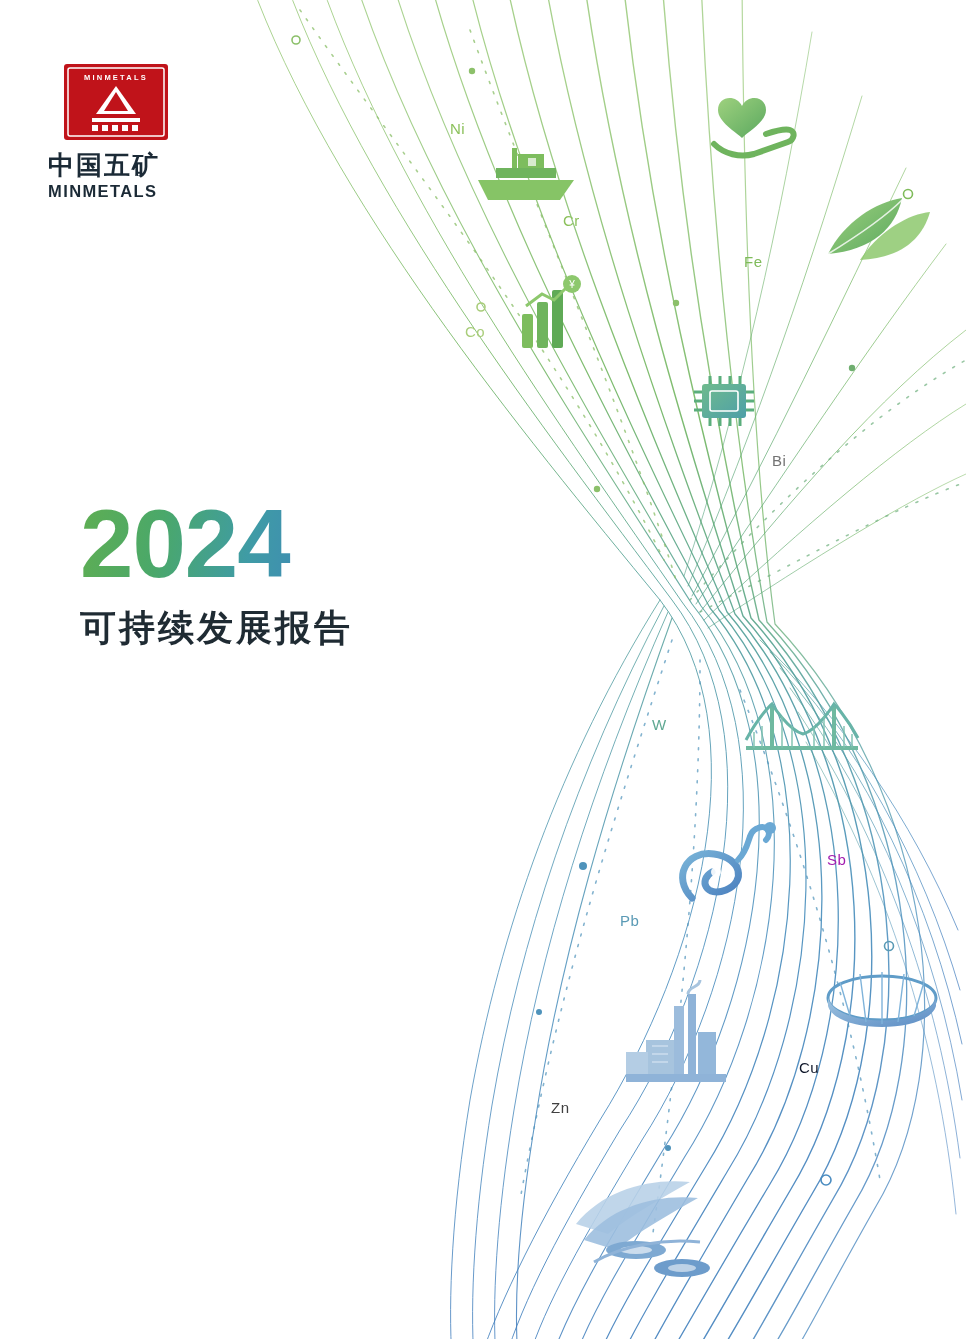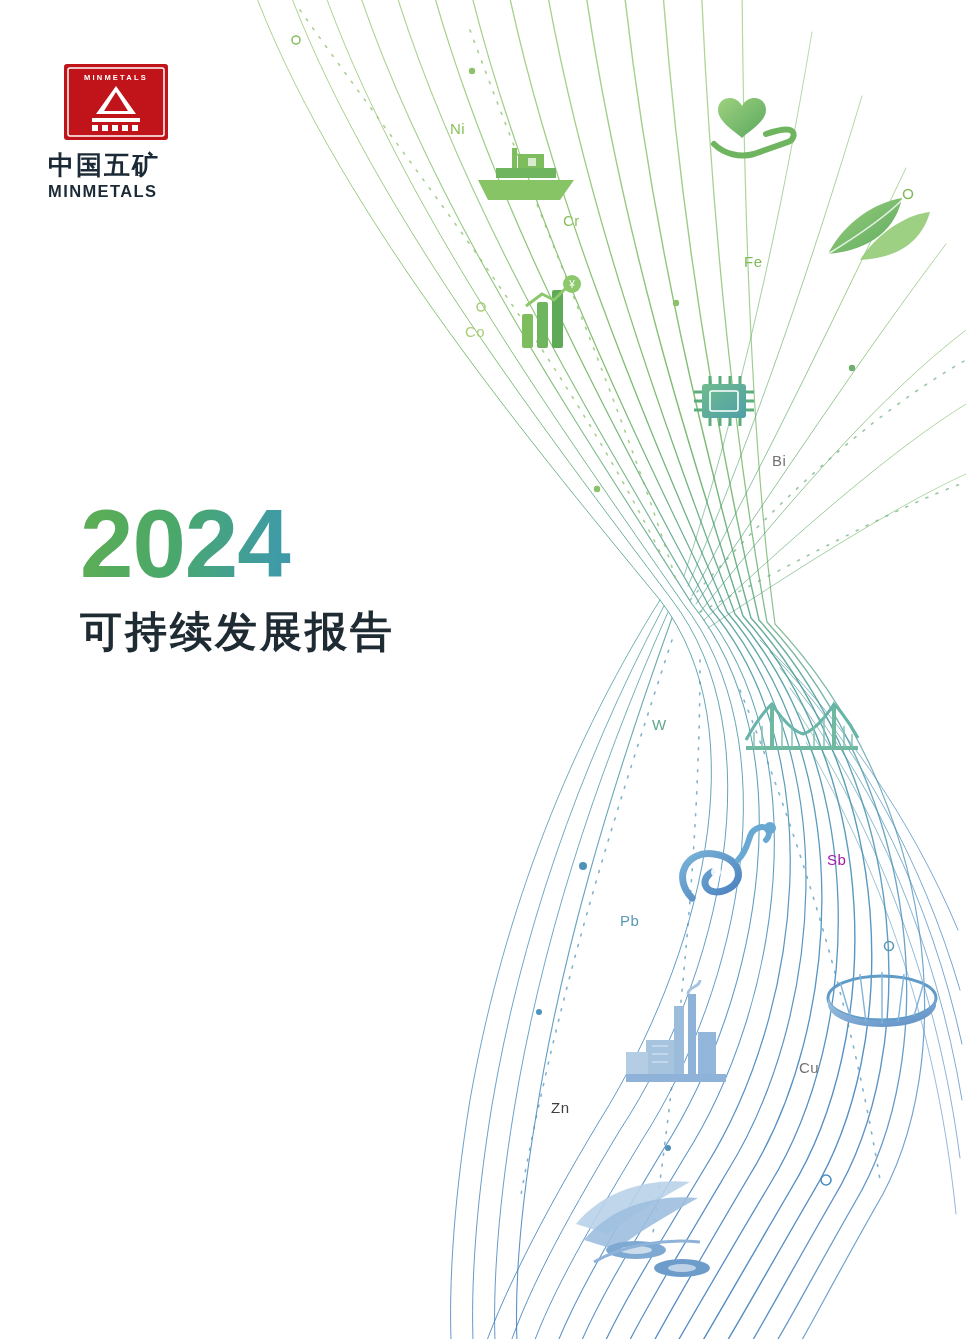--- a/index.html
+++ b/index.html
@@ -77,21 +77,21 @@
     background: linear-gradient(100deg, #5fae52 0%, #4aa86a 30%, #3f9ba6 62%, #3f7fbe 100%);
     -webkit-background-clip: text;
     background-clip: text;
     color: transparent;
     -webkit-text-fill-color: transparent;
   }
   #report-title {
     margin-top: 12px;
     font-family: "Liberation Serif", serif;
     font-weight: bold;
-    font-size: 42px;
+    font-size: 36px;
     letter-spacing: 3px;
     color: #1f2b33;
   }
 
   
   .elem-label {
     position: absolute;
     font-family: "Liberation Sans", sans-serif;
     font-weight: normal;
     font-size: 15px;
@@ -333,17 +333,17 @@
 
   <div id="element-labels">
       <div class="elem-label" style="left: 450px; top: 120px; color: rgb(140, 193, 92);">Ni</div>
       <div class="elem-label" style="left: 563px; top: 212px; color: rgb(140, 193, 92);">Cr</div>
       <div class="elem-label" style="left: 704px; top: 253px; color: rgb(127, 187, 90); margin-left: 40px;">Fe</div>
       <div class="elem-label" style="left: 465px; top: 323px; color: rgb(169, 205, 122);">Co</div>
       <div class="elem-label" style="left: 772px; top: 452px; color: #737373;">Bi</div>
       <div class="elem-label" style="left: 652px; top: 716px; color: rgb(95, 168, 146);">W</div>
       <div class="elem-label" style="left: 827px; top: 851px; color: #a21caf;">Sb</div>
       <div class="elem-label" style="left: 620px; top: 912px; color: rgb(90, 154, 181);">Pb</div>
-      <div class="elem-label" style="left: 799px; top: 1059px; color: #737373; text-align: right;">Cu</div>
+      <div class="elem-label" style="left: 799px; top: 1059px; color: #0f172a; text-align: right;">Cu</div>
       <div class="elem-label" style="left: 551px; top: 1099px; color: #404040;">Zn</div>
     </div>
 
 </div>
 
 </body></html>

